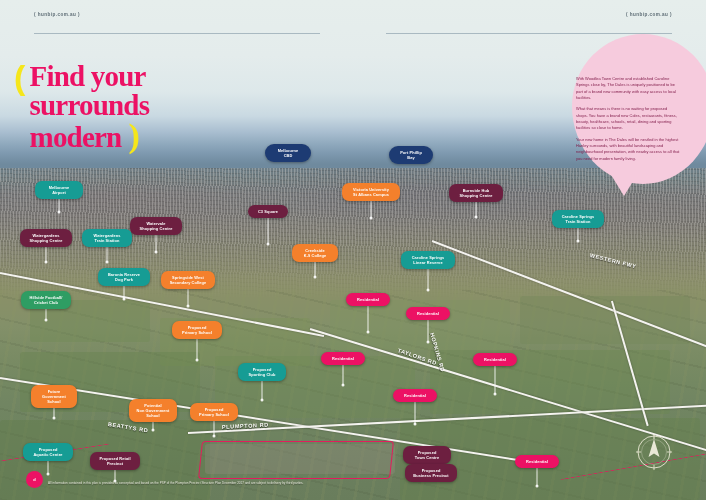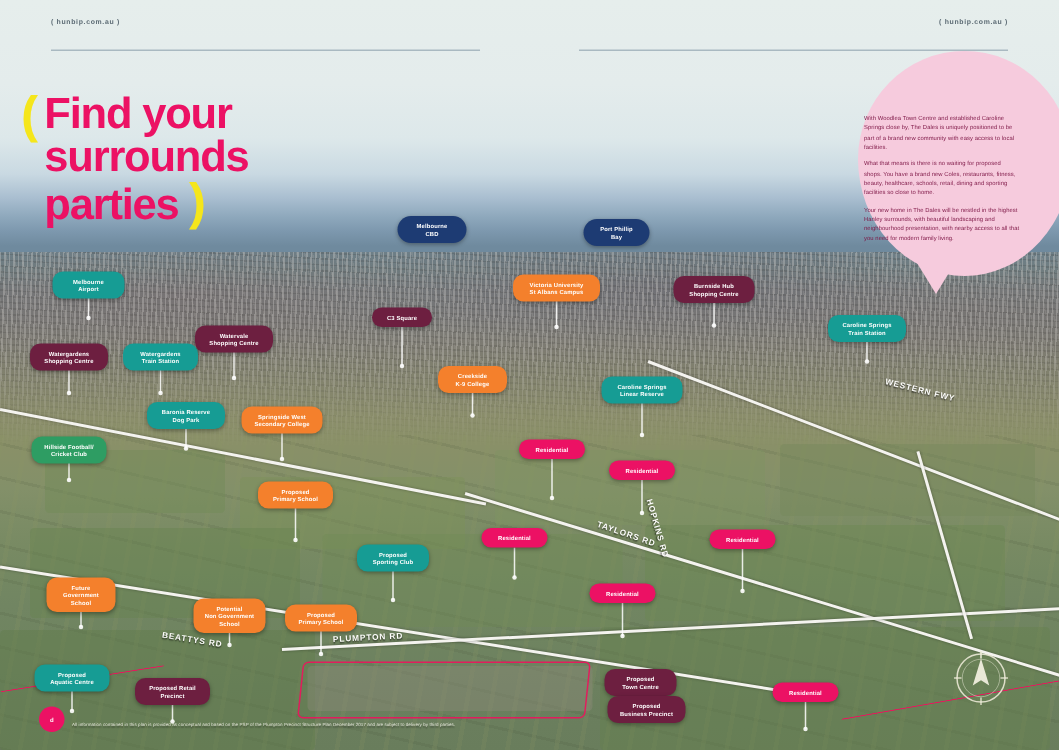--- a/index.html
+++ b/index.html
@@ -94,21 +94,21 @@
     color: #ec1164; font-weight: 800; font-size: 29px; line-height: 1.0;
     letter-spacing: -.8px;
   }
   .headline .row { display: flex; align-items: flex-start; }
   .brk {
     color: #f5e61b; font-weight: 800; font-size: 34px; line-height: .92;
     display: inline-block;
   }
   .brk.open { margin-right: 5px; }
   .brk.close { margin-left: 7px; }
-  .hl-lines { display: inline-block; }
+  .hl-lines { display: inline-block; font-family: Liberation Serif, serif; }
   .hl-lines div { white-space: nowrap; }
 
   
   .blob {
     position: absolute; right: -8px; top: 34px; width: 142px; height: 150px;
     background: #f6cbdd; border-radius: 50% 50% 50% 50% / 48% 48% 52% 52%;
   }
   .blob-tail {
     position: absolute; right: 60px; top: 160px;
     width: 0; height: 0; border-left: 22px solid transparent;
@@ -214,21 +214,21 @@
   <div class="rule"></div>
   <div class="rule r2"></div>
 
   <div class="headline">
     <div class="row">
       <span class="brk open">(</span>
       <span class="hl-lines">
         <div>Find your</div>
         <div>surrounds</div>
         <div style="display:flex;align-items:baseline;">
-          <span>parties</span>
+          <span>modern</span>
           <span class="brk close">)</span>
         </div>
       </span>
     </div>
   </div>
 
   <div class="blob-tail"></div>
   <div class="blob"></div>
   <div class="blob-copy">
     <p>With Woodlea Town Centre and established Caroline Springs close by, The Dales is uniquely positioned to be part of a brand new community with easy access to local facilities.</p>

